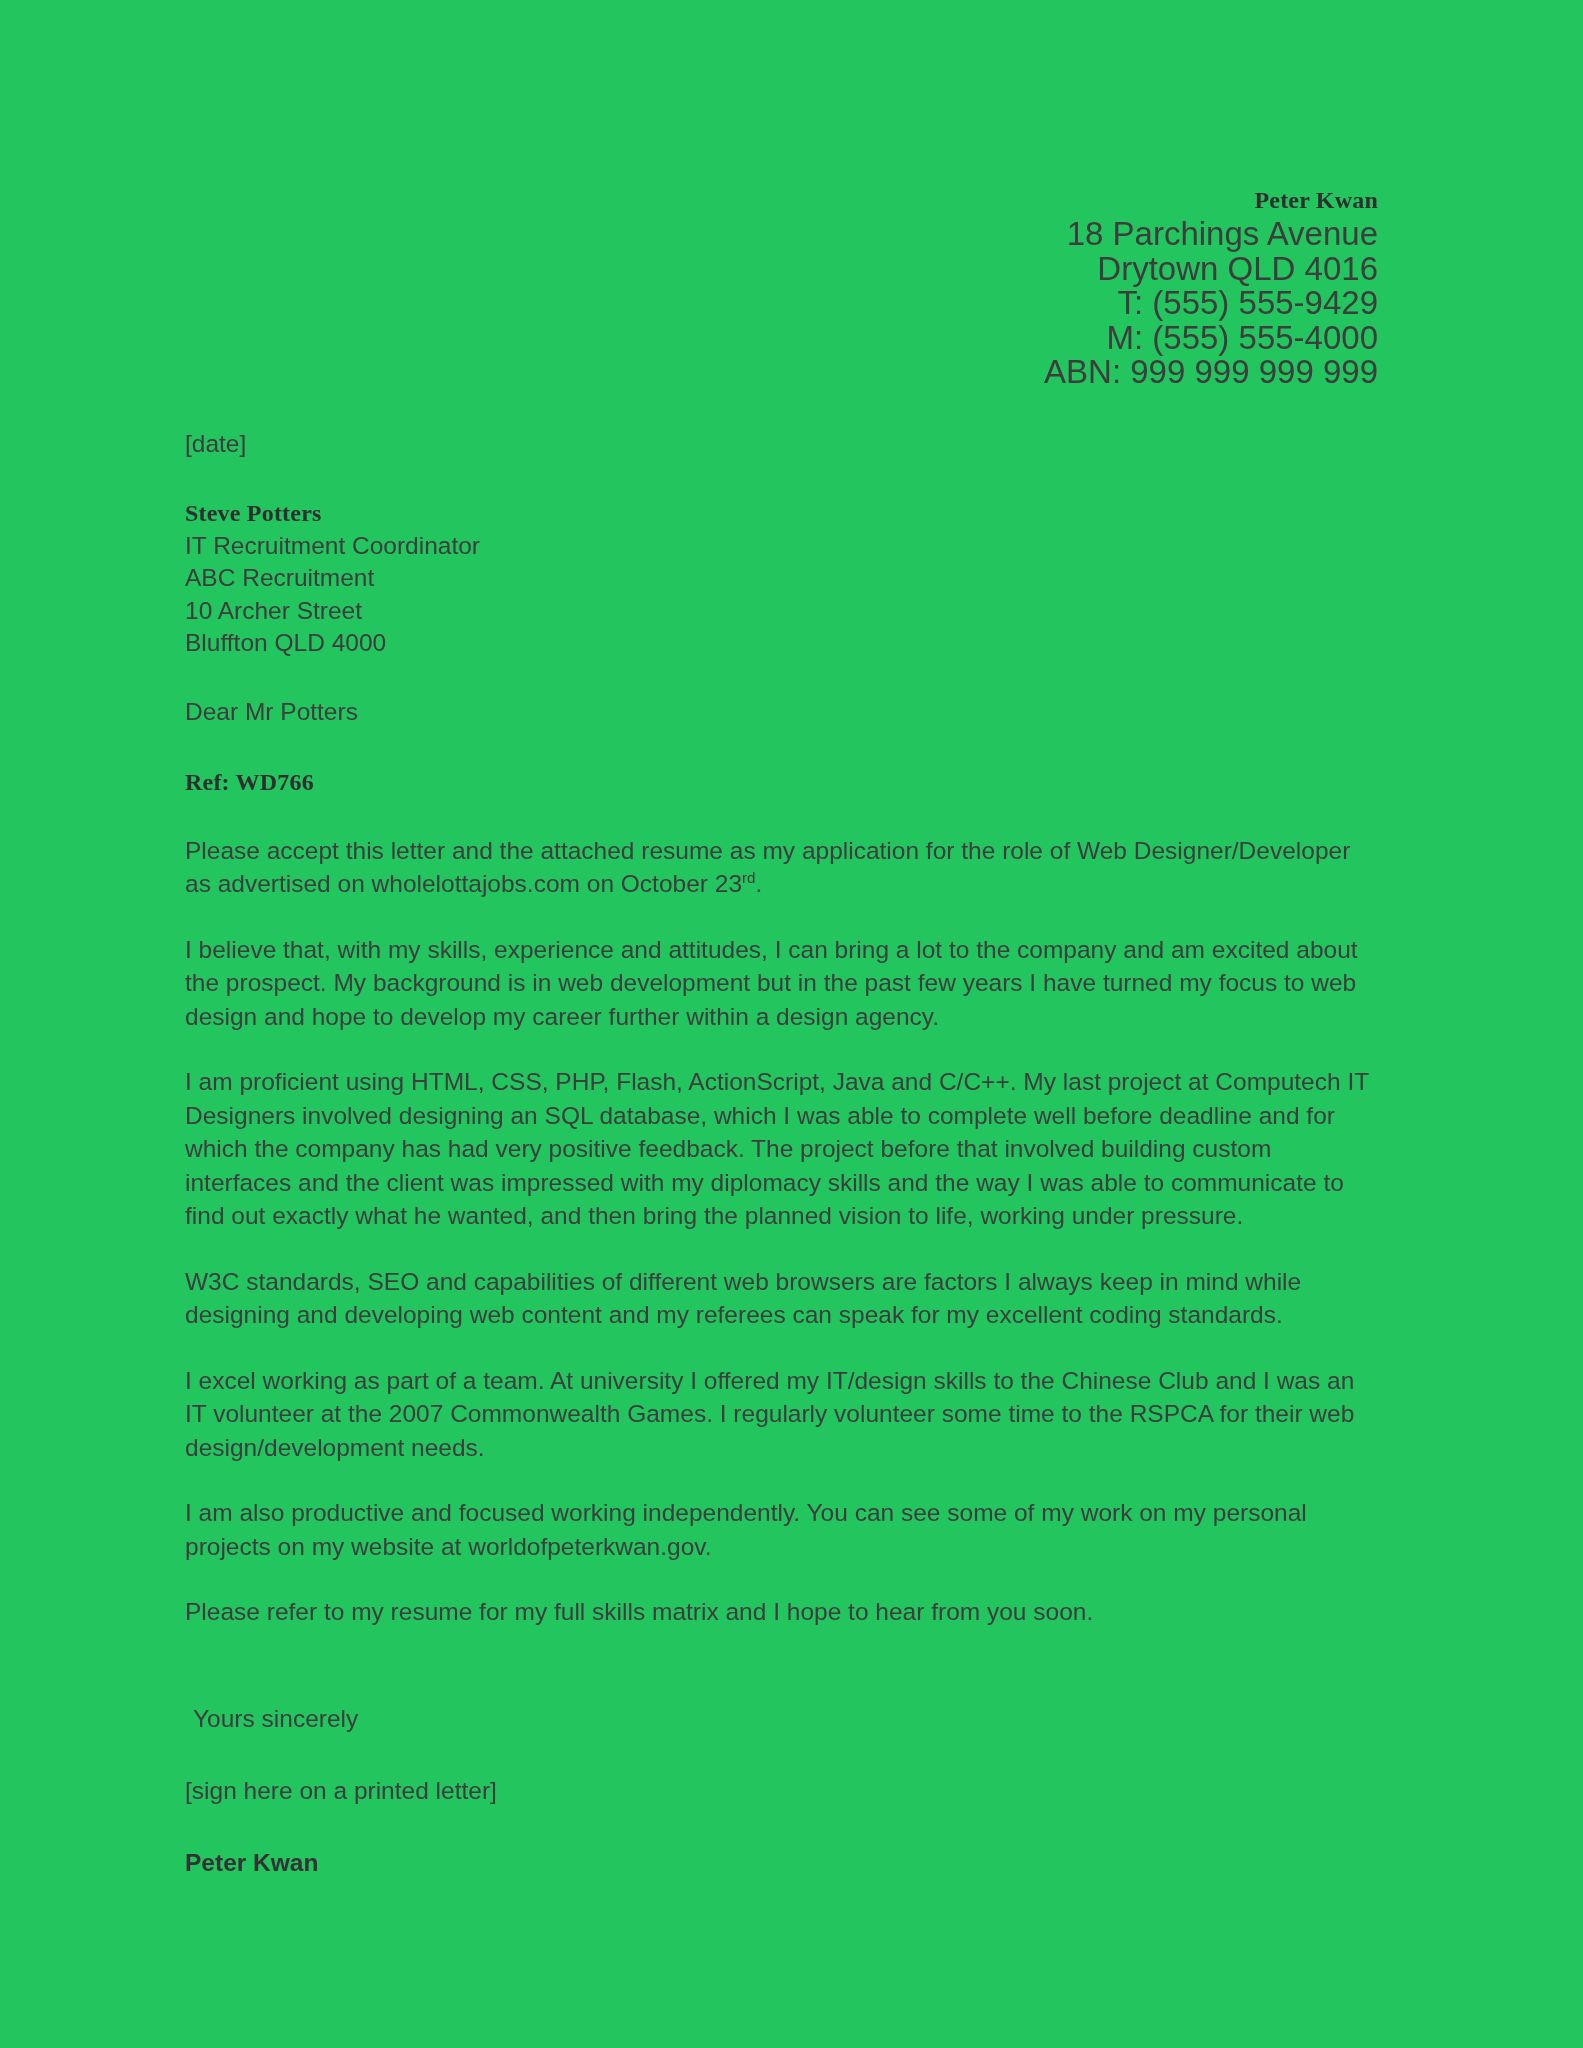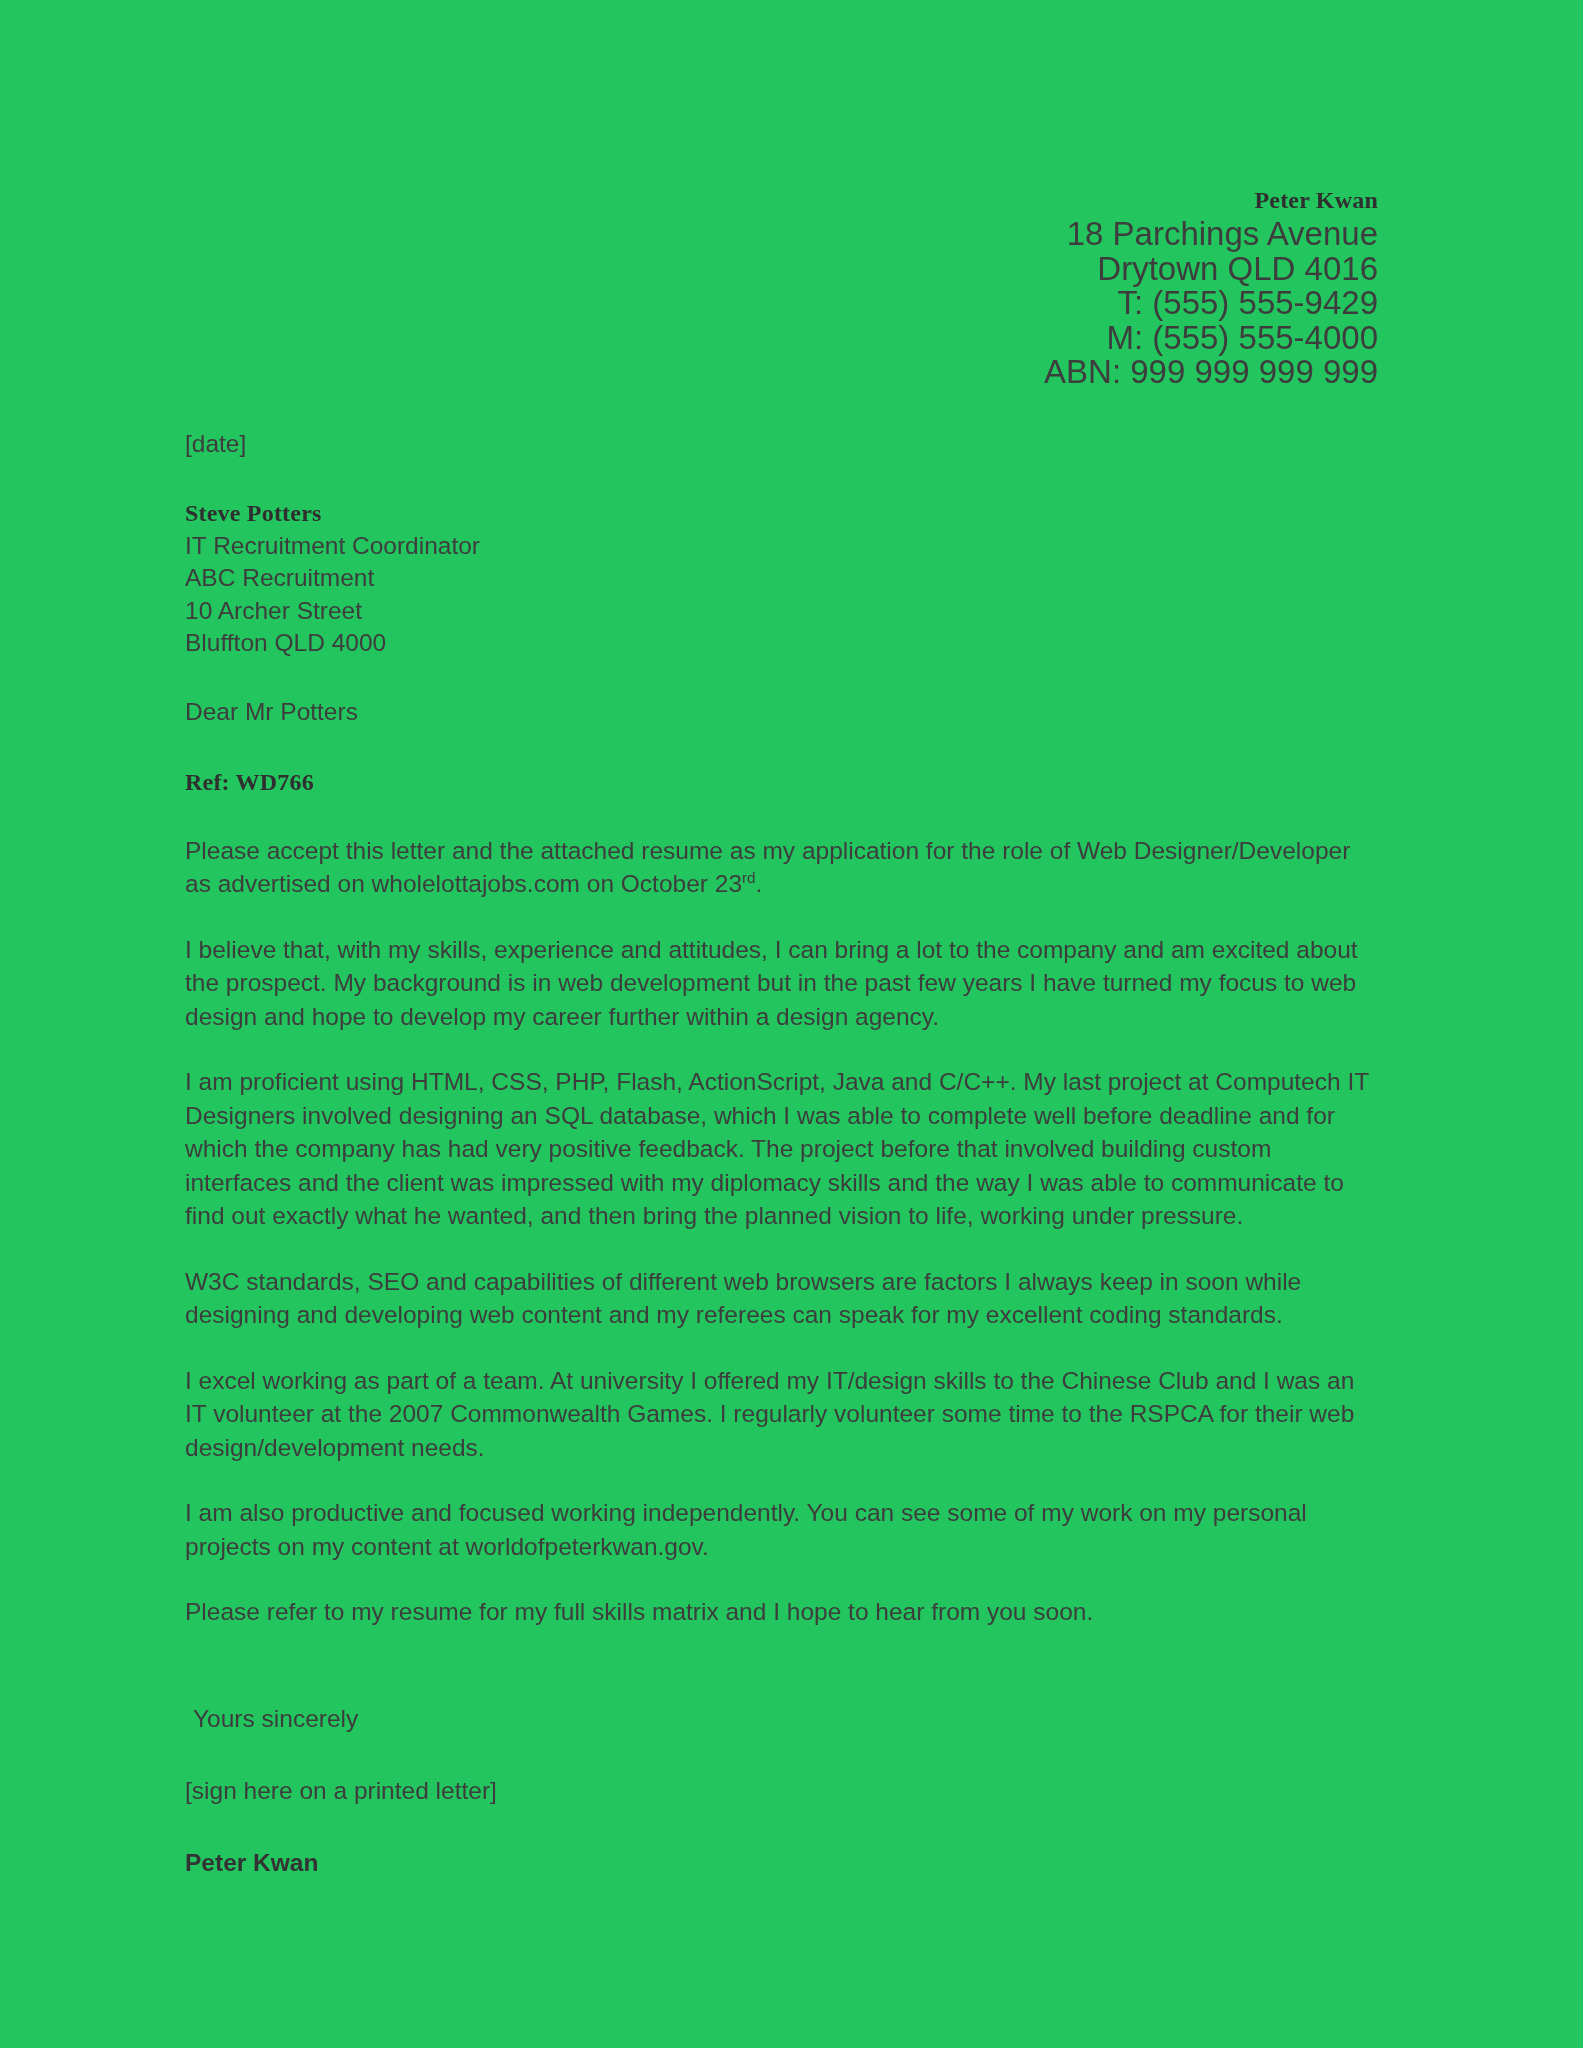--- a/index.html
+++ b/index.html
@@ -164,23 +164,23 @@
     </div>
 
     <div class="salutation">Dear Mr Potters</div>
 
     <div class="reference">Ref: WD766</div>
 
     <div class="body-block">
       <p class="body-para"><span>Please accept this letter and the attached resume as my application for the role of Web Designer/Developer as advertised on wholelottajobs.com on October 23</span><sup>rd</sup><span>.</span></p>
       <p class="body-para">I believe that, with my skills, experience and attitudes, I can bring a lot to the company and am excited about the prospect. My background is in web development but in the past few years I have turned my focus to web design and hope to develop my career further within a design agency.</p>
       <p class="body-para">I am proficient using HTML, CSS, PHP, Flash, ActionScript, Java and C/C++. My last project at Computech IT Designers involved designing an SQL database, which I was able to complete well before deadline and for which the company has had very positive feedback. The project before that involved building custom interfaces and the client was impressed with my diplomacy skills and the way I was able to communicate to find out exactly what he wanted, and then bring the planned vision to life, working under pressure.</p>
-      <p class="body-para">W3C standards, SEO and capabilities of different web browsers are factors I always keep in soon while designing and developing web content and my referees can speak for my excellent coding standards.</p>
+      <p class="body-para">W3C standards, SEO and capabilities of different web browsers are factors I always keep in mind while designing and developing web content and my referees can speak for my excellent coding standards.</p>
       <p class="body-para">I excel working as part of a team. At university I offered my IT/design skills to the Chinese Club and I was an IT volunteer at the 2007 Commonwealth Games. I regularly volunteer some time to the RSPCA for their web design/development needs.</p>
-      <p class="body-para">I am also productive and focused working independently. You can see some of my work on my personal projects on my content at worldofpeterkwan.gov.</p>
+      <p class="body-para">I am also productive and focused working independently. You can see some of my work on my personal projects on my website at worldofpeterkwan.gov.</p>
       <p class="body-para">Please refer to my resume for my full skills matrix and I hope to hear from you soon.</p>
     </div>
 
     <div class="closing">Yours sincerely</div>
     <div class="sign-placeholder">[sign here on a printed letter]</div>
     <div class="sign-name">Peter Kwan</div>
 
   </div>
 </div>
 

